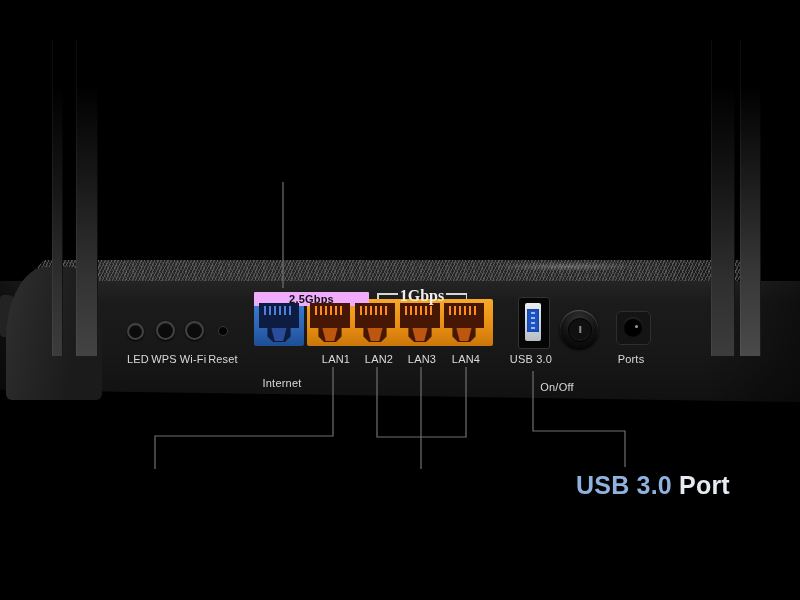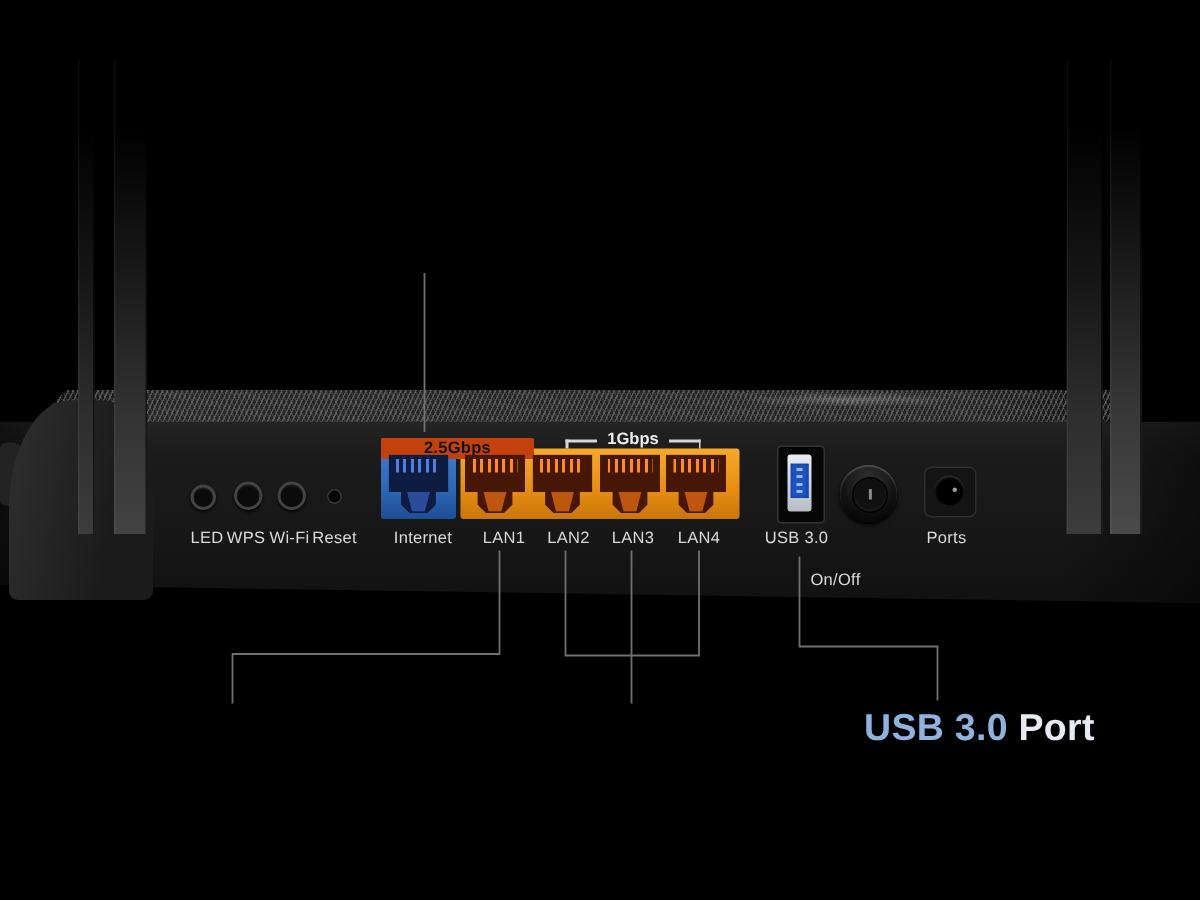--- a/index.html
+++ b/index.html
@@ -37,42 +37,42 @@
   .foot-nub{position:absolute;left:0;top:295px;width:16px;height:42px;z-index:7;
         background:#232323;border-radius:4px 8px 8px 4px;}
 
   
   .btn-round{position:absolute;border-radius:50%;z-index:10;background:#0b0b0b;
         border:2px solid #434343;box-shadow:0 1px 2px #000, inset 0 1px 1px rgba(255,255,255,.08);}
   .pinhole{position:absolute;border-radius:50%;z-index:10;background:#030303;
         border:1px solid #383838;}
 
   
-  .strip{position:absolute;left:254px;top:292px;width:102px;height:14px;z-index:11;
-        background:#c2410c;border-radius:1px;display:flex;align-items:center;justify-content:center;
+  .strip{position:absolute;left:254px;top:292px;width:115px;height:14px;z-index:11;
+        background:#f0abfc;border-radius:1px;display:flex;align-items:center;justify-content:center;
         font-size:11px;font-weight:600;color:#101010;letter-spacing:.2px;}
   .port-wan{position:absolute;left:254px;top:299px;width:50px;height:47px;z-index:10;
         background:linear-gradient(180deg,#3c7ed4 0%,#2d65b4 60%,#1e4e95 100%);border-radius:2px;}
   .lan-block{position:absolute;left:307px;top:299px;width:186px;height:47px;z-index:10;
         background:linear-gradient(180deg,#f6a928 0%,#ea8f12 55%,#c9760a 100%);border-radius:2px;}
   .rj45{position:absolute;width:40px;height:39px;z-index:11;}
   .rj45 .cavity{position:absolute;inset:0;background:var(--cav);
         clip-path:polygon(0 0,100% 0,100% 64%,79% 64%,79% 86%,65% 100%,35% 100%,21% 86%,21% 64%,0 64%);}
   .rj45 .pins{position:absolute;left:12%;right:12%;top:8%;height:24%;
         background:repeating-linear-gradient(90deg,var(--pin) 0 2px,rgba(0,0,0,0) 2px 5px);}
   .rj45 .tab{position:absolute;left:28%;width:44%;top:63%;height:35%;background:var(--tab);
         clip-path:polygon(6% 0,94% 0,74% 100%,26% 100%);}
   .rj45.blue{--cav:#0e1c42;--pin:#4f7fdf;--tab:#2a4c9a;}
   .rj45.orange{--cav:#471706;--pin:#ff8c1e;--tab:#bd560e;}
 
   
   .bline{position:absolute;height:1.5px;background:#d6d6d6;z-index:11;}
   .btick{position:absolute;width:1.5px;height:6px;background:#d6d6d6;z-index:11;}
-  .btext{position:absolute;top:287px;transform:translateX(-50%);font-size:11px;font-weight:600;
-        color:#eee;z-index:11;white-space:nowrap;}
+  .btext{position:absolute;top:287px;transform:translateX(-50%);font-size:16px;font-weight:600;
+        color:#eee;z-index:11;white-space:nowrap;font-family:Liberation Serif, serif;}
 
   
   .usb{position:absolute;left:518px;top:297px;width:30px;height:50px;z-index:10;
         background:#060606;border:1px solid #333;border-radius:3px;}
   .usb-slot{position:absolute;left:6px;top:5px;width:16px;height:38px;border-radius:2px;
         background:linear-gradient(180deg,#e9edf0,#b7bec6);}
   .usb-tab{position:absolute;left:2px;top:6px;width:12px;height:23px;background:#1c52c2;
         box-shadow:inset 0 0 2px #0a2d77;}
   .usb-pins{position:absolute;left:4px;top:3px;width:4px;height:17px;
         background:repeating-linear-gradient(180deg,#9db8ee 0 2px,rgba(0,0,0,0) 2px 5px);}
@@ -180,21 +180,21 @@
   <div class="pjack">
     <div class="pjack-hole">
       <div class="pjack-dot"></div>
     </div>
   </div>
 
   <div class="dlabel" style="left:138px;">LED</div>
   <div class="dlabel" style="left:164px;">WPS</div>
   <div class="dlabel" style="left:193px;">Wi-Fi</div>
   <div class="dlabel" style="left:223px;">Reset</div>
-  <div class="dlabel" style="left:282px;">Internet</div>
+  <div class="dlabel" style="left:282px;margin-top:24px;">Internet</div>
   <div class="dlabel" style="left:336px;">LAN1</div>
   <div class="dlabel" style="left:379px;">LAN2</div>
   <div class="dlabel" style="left:422px;">LAN3</div>
   <div class="dlabel" style="left:466px;">LAN4</div>
   <div class="dlabel" style="left:531px;">USB 3.0</div>
   <div class="dlabel" style="left:557px;margin-top:28px;">On/Off</div>
   <div class="dlabel" style="left:631px;">Ports</div>
 
   <svg class="leaders" width="800" height="600" viewBox="0 0 800 600">
     <path d="M283,182 V288"></path>

